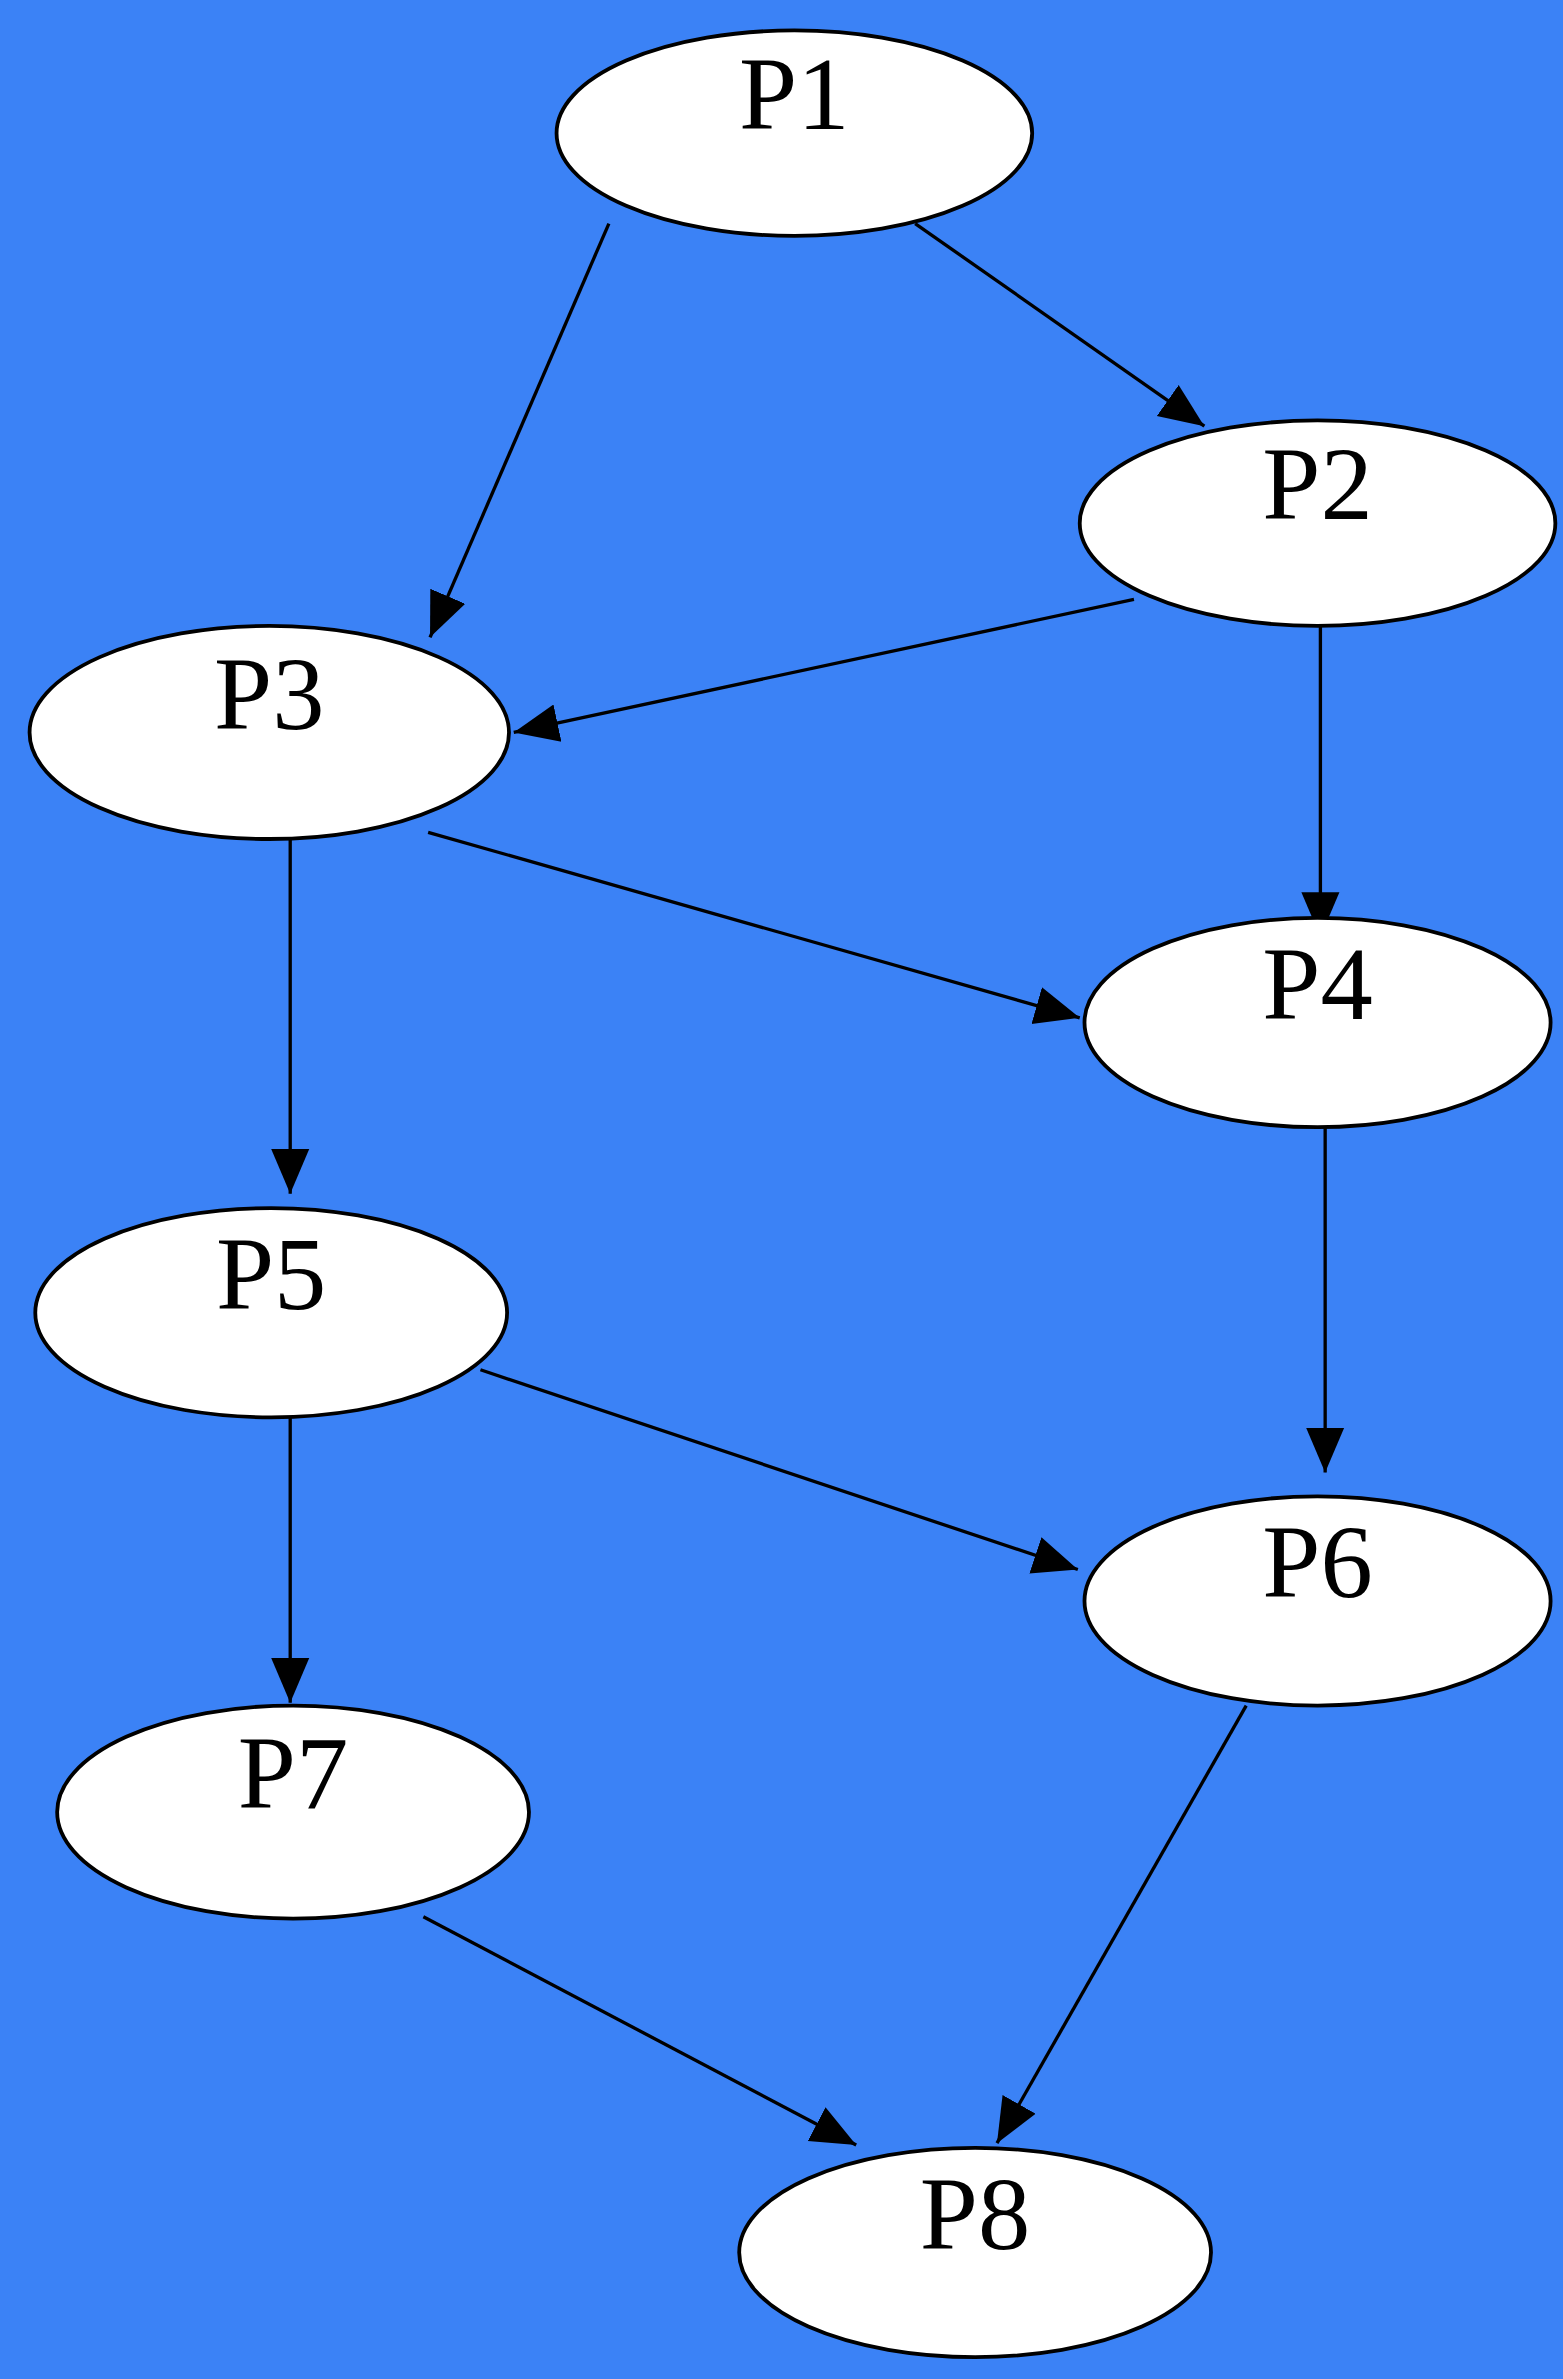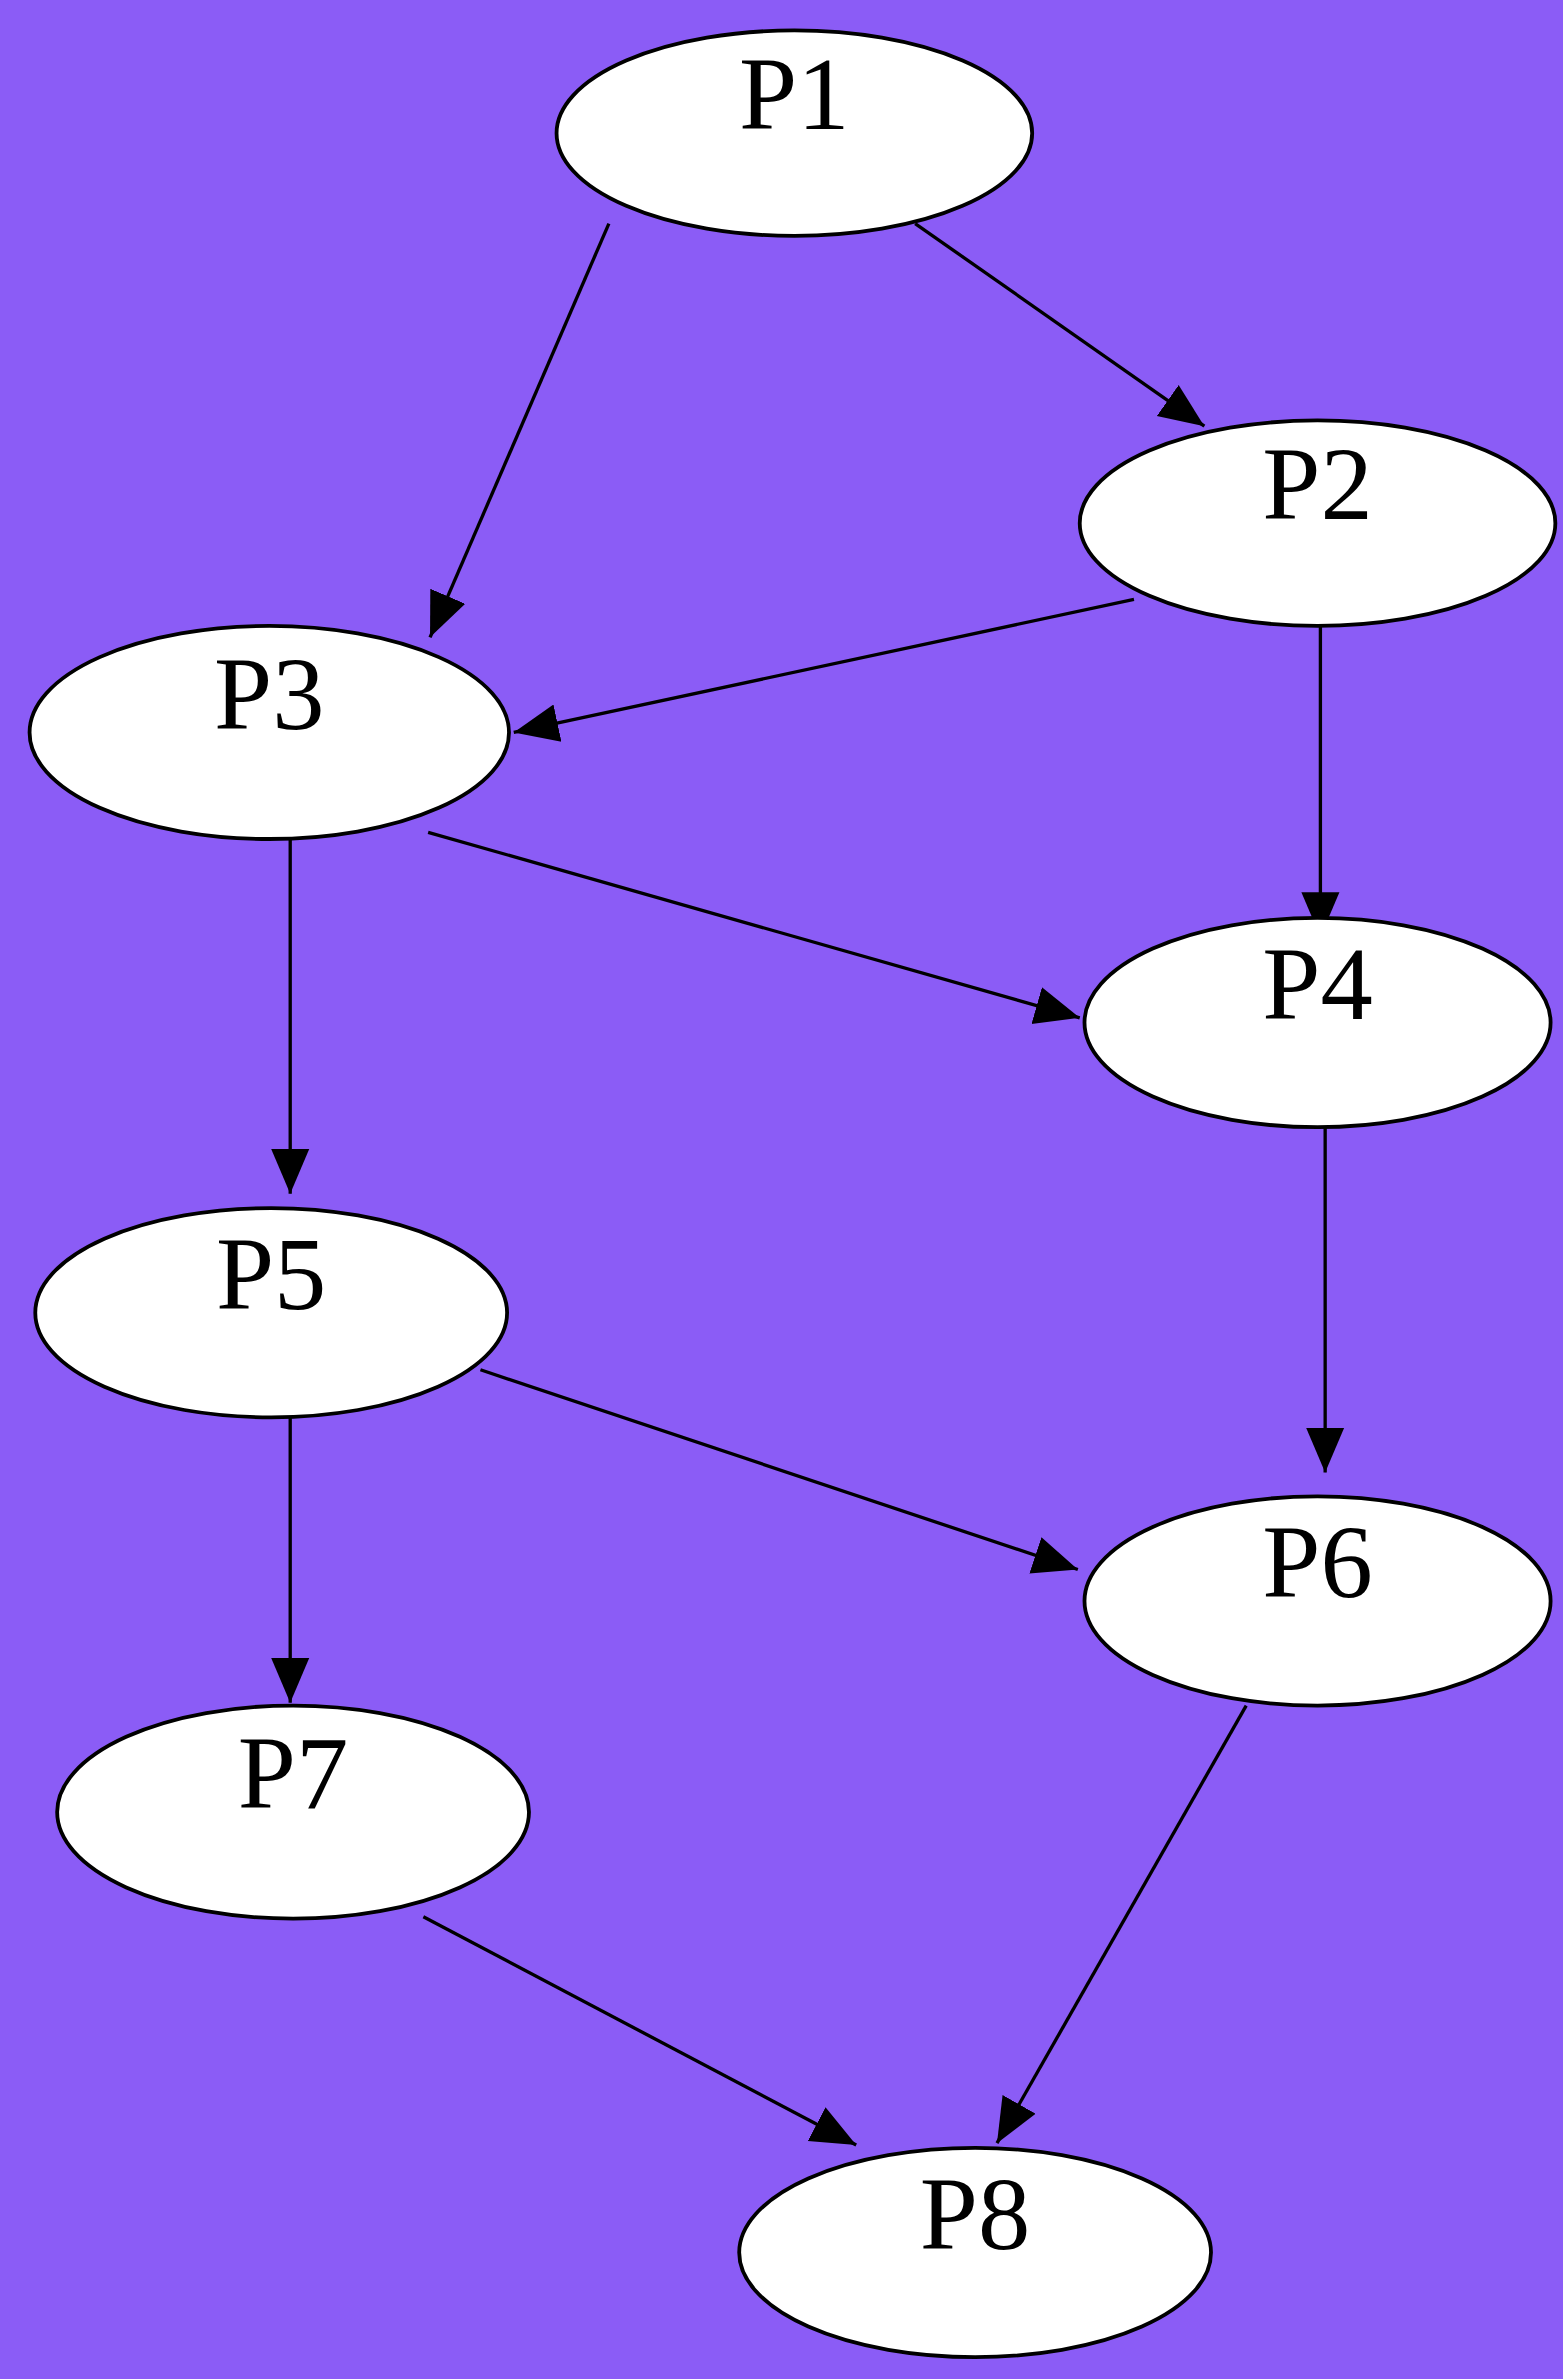--- a/index.html
+++ b/index.html
@@ -3,21 +3,21 @@
 <meta charset="utf-8">
 <style>
   html, body {
     margin: 0;
     padding: 0;
     background: #ffffff;
   }
   .canvas-wrap {
     width: 1564px;
     height: 2380px;
-    background: #8b5cf6;
+    background: #3b82f6;
     position: relative;
     overflow: hidden;
     text-align: right;
   }
   svg.graph {
     display: block;
     width: 1564px;
     height: 2380px;
   }
   .node-ellipse {

